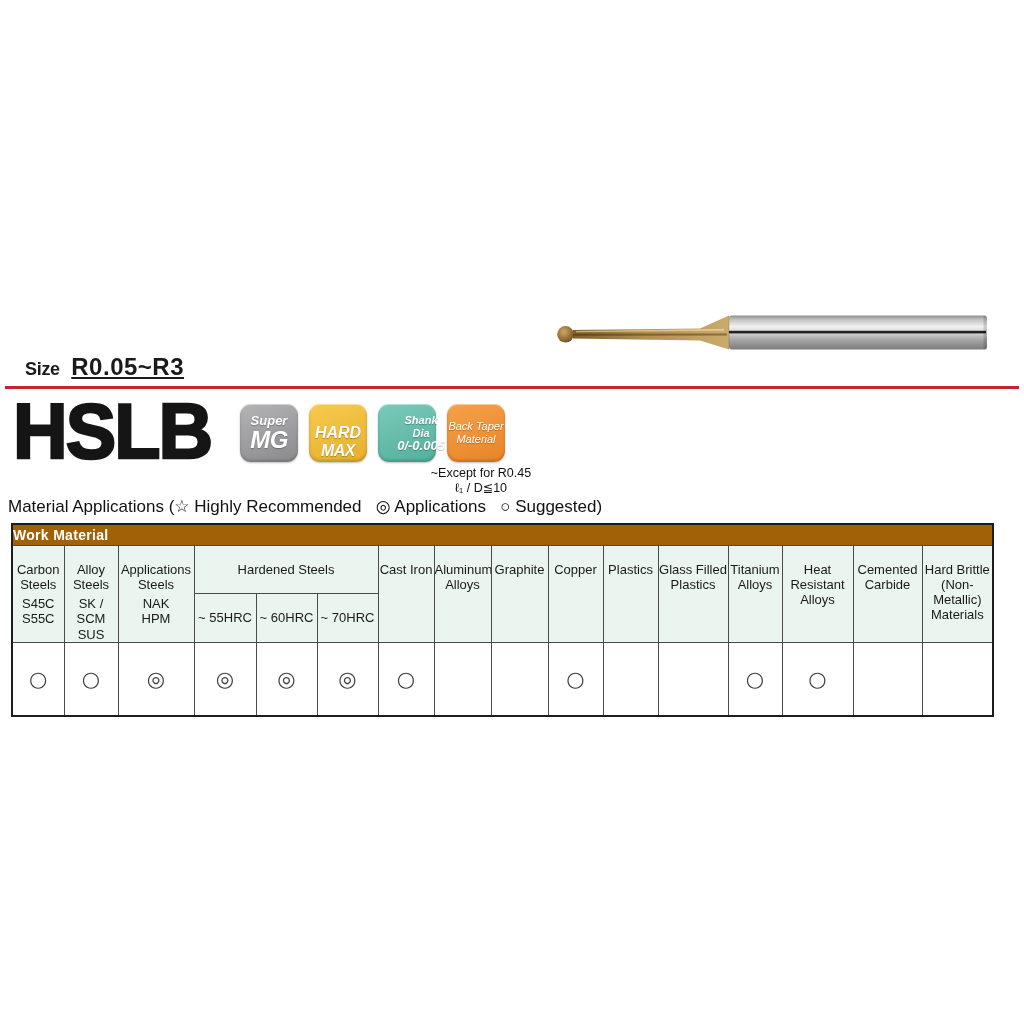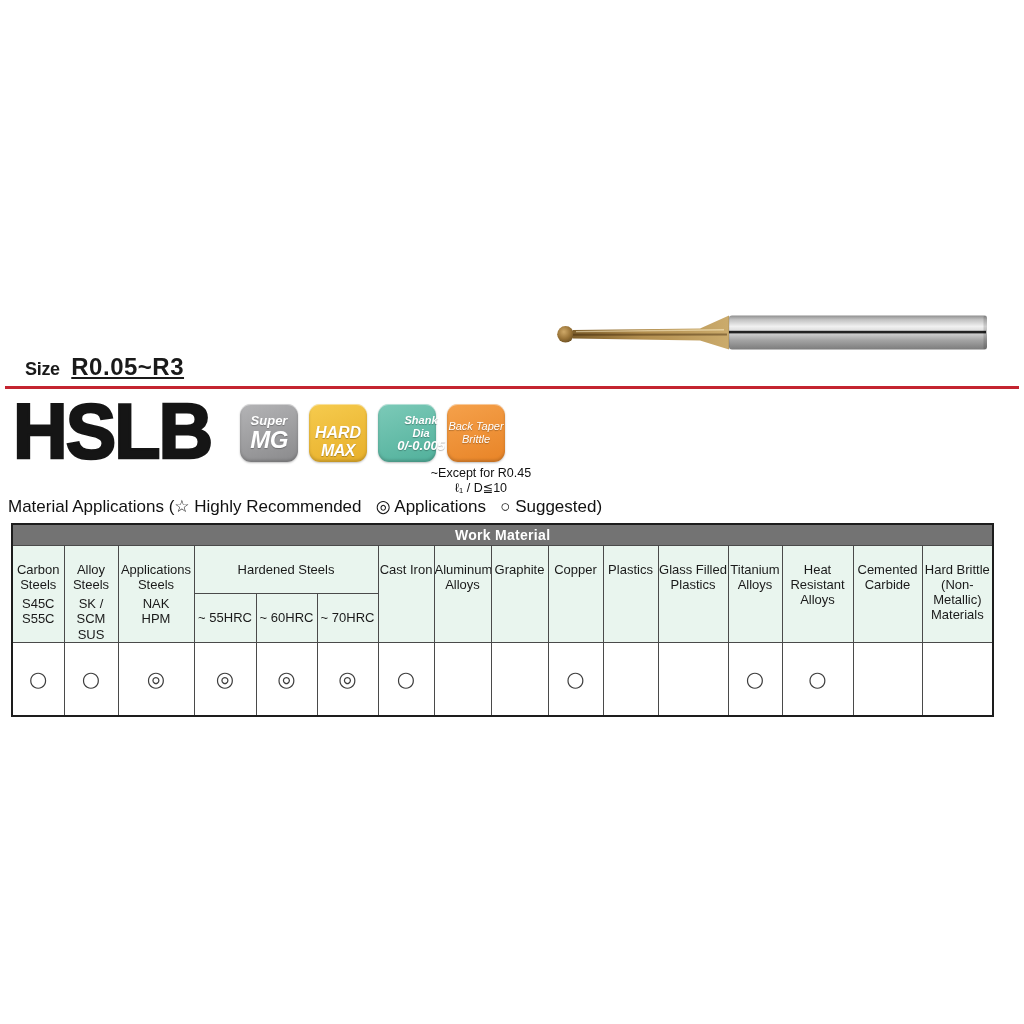--- a/index.html
+++ b/index.html
@@ -36,22 +36,22 @@
   .badge-note { position:absolute; left:406px; top:466px; width:150px; text-align:center;
                 font-size:12.5px; line-height:1.2; color:#111; }
 
   
   .legend { position:absolute; left:8px; top:496px; font-size:17px; color:#111; white-space:pre; }
 
   
   .work-table { position:absolute; left:11px; top:523px; border-collapse:collapse; table-layout:fixed;
                 width:981px; border:2px solid #1d1d1d; }
   .work-table td { border:1px solid #4a4a4a; overflow:hidden; }
-  .tbl-title-cell { height:21px; background:#737373; color:#ffffff; font-weight:bold; font-size:14px;
-                    text-align:center; vertical-align:middle; letter-spacing:0.3px; }
+  .tbl-title-cell { height:21px; background:#a16207; color:#ffffff; font-weight:bold; font-size:14px;
+                    vertical-align:middle; letter-spacing:0.3px; }
   .hcell { background:#e9f5ee; text-align:center; font-size:13px; line-height:1.18; color:#1a1a1a;
            vertical-align:top; padding-top:16px; }
   .hcell .hname { white-space:pre-line; }
   .hcell .hsub { white-space:pre-line; margin-top:4px; }
   .row-a { height:43px; }
   .row-b { height:44px; }
   .gcell { background:#e9f5ee; text-align:center; font-size:13px; vertical-align:middle; padding:12px; }
   .scell { background:#e9f5ee; text-align:center; font-size:13px; vertical-align:middle; white-space:nowrap; }
   .data-row { height:73px; }
   .dcell { background:#ffffff; text-align:center; vertical-align:middle; font-size:21px; color:#3d3d3d;
@@ -110,21 +110,21 @@
     <div class="badge" style="background: linear-gradient(160deg, rgb(246, 203, 78), rgb(231, 175, 42));">
       <span class="b-line1" style="font-size:16px;margin-top:17px;">HARD</span>
       <span class="b-line2" style="font-size:16px;">MAX</span>
     </div>
     <div class="badge small-text" style="background: linear-gradient(160deg, rgb(124, 202, 184), rgb(81, 176, 155)); padding-left: 28px;">
       <span class="b-line1">Shank Dia</span>
       <span class="b-line2">0/-0.005</span>
     </div>
     <div class="badge tiny-text" style="background: linear-gradient(160deg, rgb(245, 161, 75), rgb(232, 132, 39));">
       <span class="b-line1">Back Taper</span>
-      <span class="b-line2">Brittle</span>
+      <span class="b-line2">Material</span>
     </div>
   </div>
 
   <div class="badge-note">
     <div>~Except for R0.45</div>
     <div>ℓ₁ / D≦10</div>
   </div>
 
   <div class="legend"><span>Material Applications</span> <span>(☆ Highly Recommended   ◎ Applications   ○ Suggested)</span></div>
 

